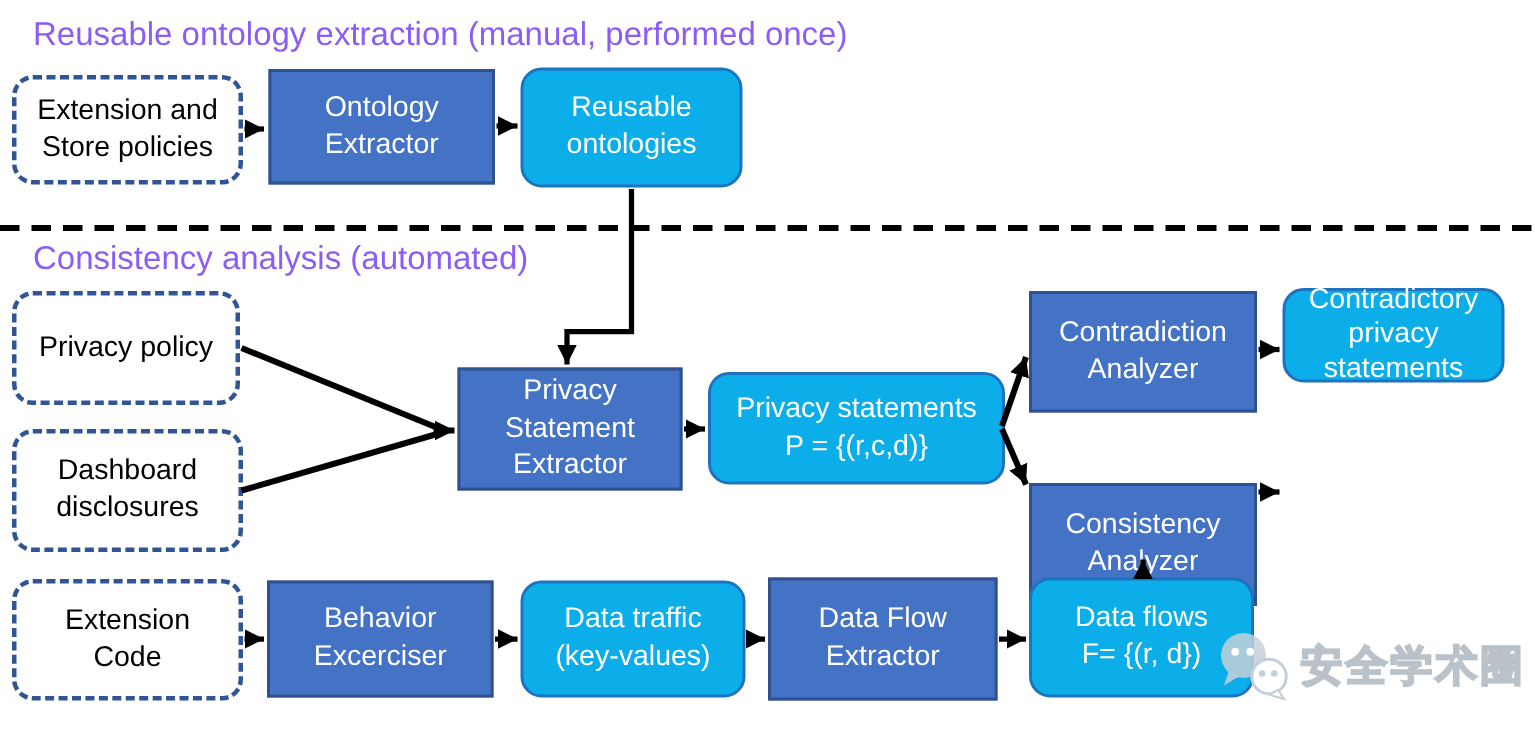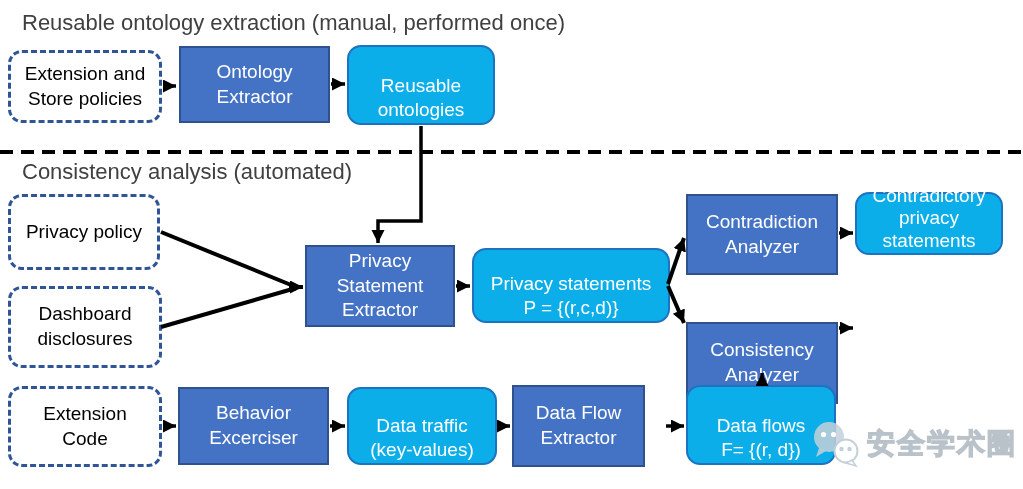--- a/index.html
+++ b/index.html
@@ -13,21 +13,21 @@
   }
   .connectors {
     position: absolute;
     left: 0; top: 0;
     width: 1023px; height: 489px;
     pointer-events: none;
     z-index: 5;
   }
   .section-title {
     position: absolute;
-    color: #404040;
+    color: #8b5cf6;
     font-size: 22px;
     line-height: 1.15;
     white-space: nowrap;
     z-index: 2;
   }
   .node {
     position: absolute;
     display: flex;
     align-items: center;
     justify-content: center;
@@ -54,21 +54,20 @@
     font-size: 19px;
     line-height: 1.3;
   }
   .node.artifact {
     background: #0BAEE9;
     border: 2.5px solid #1E73C0;
     border-radius: 14px;
     color: #ffffff;
     font-size: 19px;
     line-height: 1.3;
-    align-items: flex-end;
   }
   .watermark {
     position: absolute;
     left: 810px;
     top: 420px;
     display: flex;
     align-items: center;
     gap: 5px;
     z-index: 6;
   }
@@ -168,21 +167,21 @@
 Code</span>
   </div>
   <div class="node process" style="left:178px; top:387px; width:151px; height:78px;">
     <span class="lbl">Behavior
 Excerciser</span>
   </div>
   <div class="node artifact" style="left:347px; top:387px; width:150px; height:78px;">
     <span class="lbl">Data traffic
 (key-values)</span>
   </div>
-  <div class="node process" style="left:512px; top:385px; width:133px; height:82px;text-align:center;">
+  <div class="node process" style="left:512px; top:385px; width:153px; height:82px;text-align:center;">
     <span class="lbl">Data Flow
 Extractor</span>
   </div>
   <div class="node artifact" style="left:686px; top:385px; width:150px; height:80px;">
     <span class="lbl">Data flows
 F= {(r, d})</span>
   </div>
 
   <div class="watermark">
     <svg width="52" height="48" viewBox="0 0 52 48" xmlns="http://www.w3.org/2000/svg">

